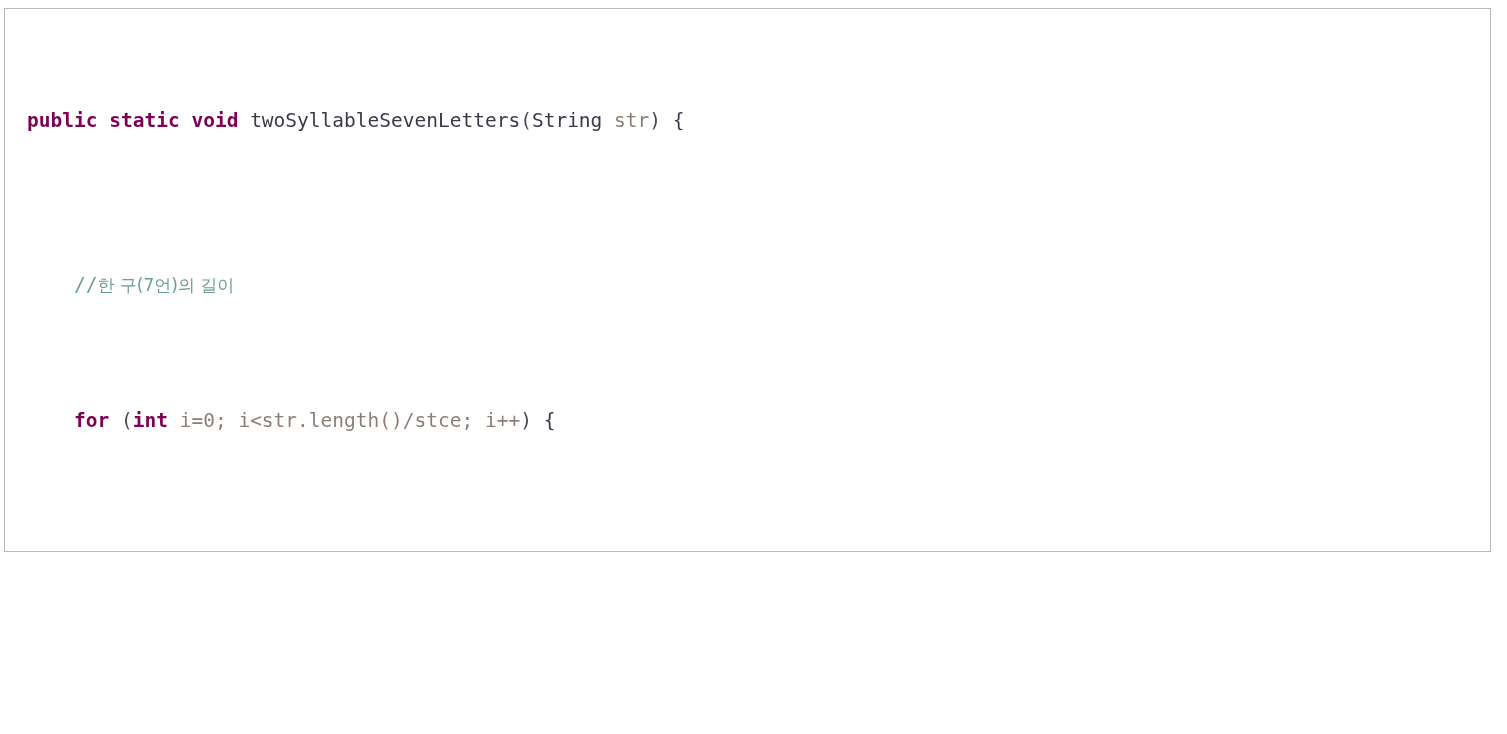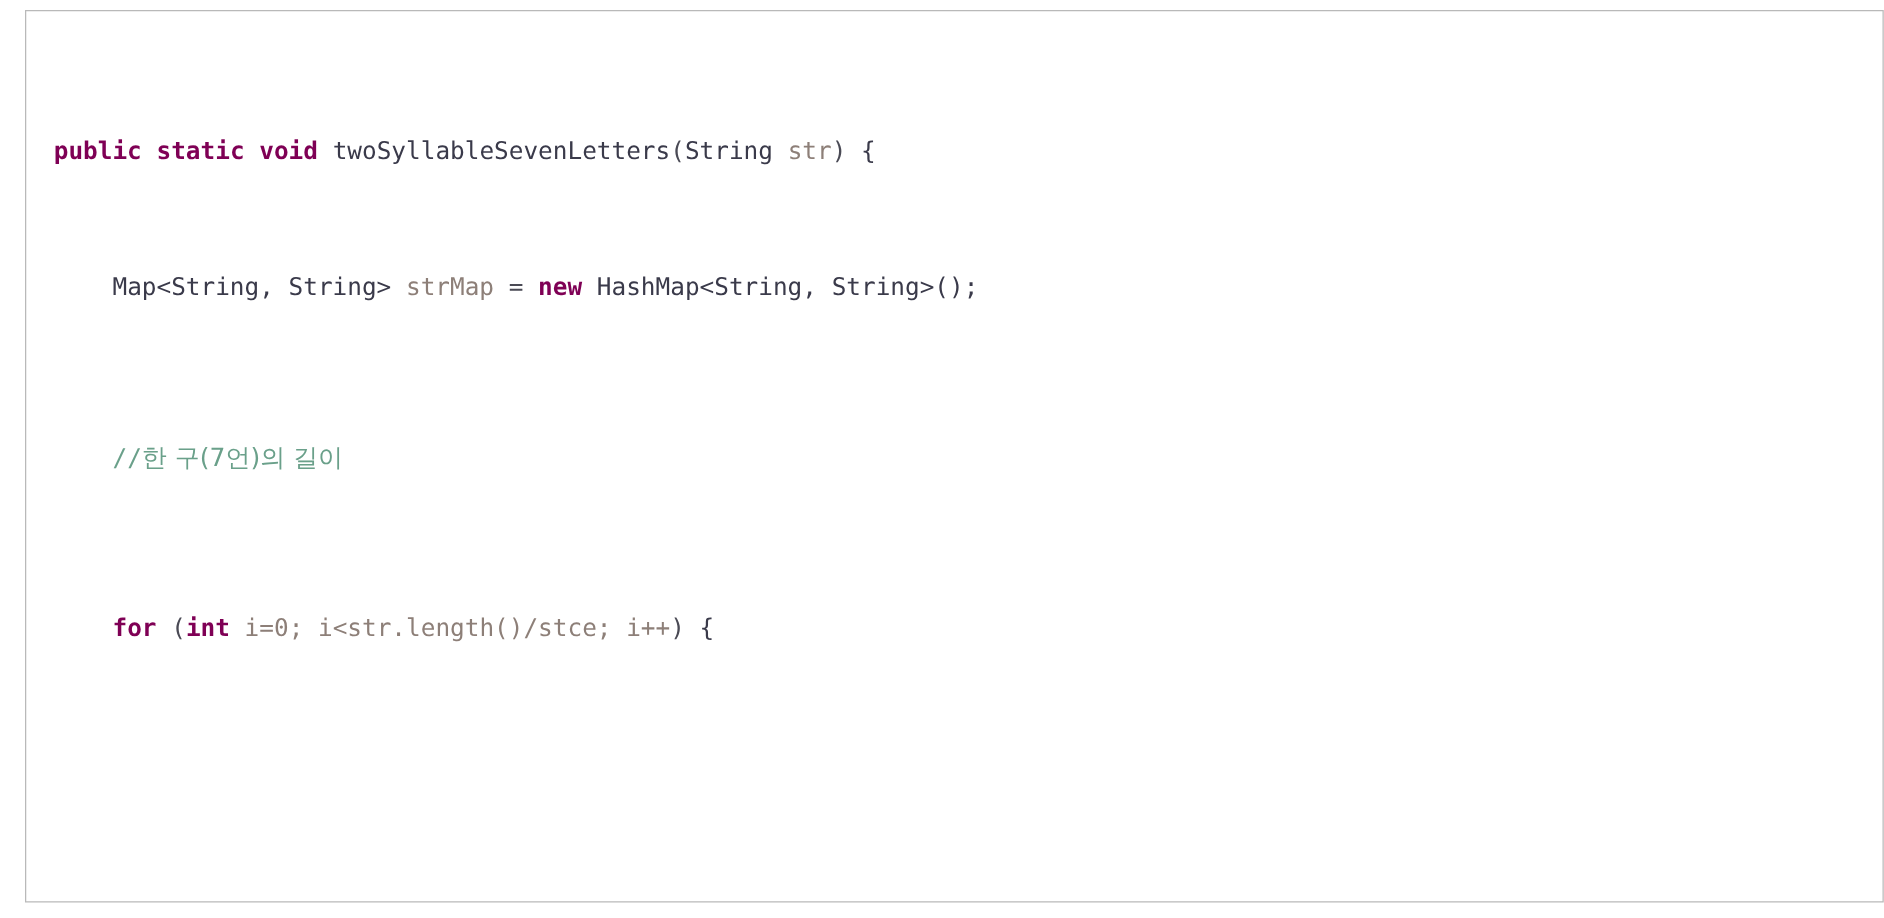--- a/index.html
+++ b/index.html
@@ -7,24 +7,24 @@
     padding: 0;
     background: #ffffff;
   }
   body {
     width: 1507px;
     height: 734px;
     font-family: "DejaVu Sans Mono", "Liberation Mono", monospace;
   }
   #code-frame {
     position: absolute;
-    left: 20px;
+    left: 4px;
     top: 8px;
     width: 1487px;
-    height: 714px;
+    height: 544px;
     box-sizing: border-box;
     border: 1px solid #b9b9b9;
     background: #ffffff;
     overflow: hidden;
   }
   #code-block {
     position: absolute;
     left: 22px;
     top: 16px;
     font-size: 19.5px;
@@ -36,31 +36,30 @@
   .ln { display: block; height: 27.3px; white-space: pre; }
 
   
   .kw   { color: #7f0055; font-weight: bold; }          
   .id   { color: #8d7f78; }                              
   .typ  { color: #3a3a4a; }          
   .cmt  { color: #6aa08a; }                              
   .pun  { color: #4a4a55; }                              
   .num  { color: #6b5a4a; }                              
   .brc  { color: #3a3a4a; }                              
-  .kr   { font-family: "DejaVu Sans", "Liberation Sans", sans-serif; font-size: 20px; }
+  .kr   { font-family: "DejaVu Sans", "Liberation Sans", sans-serif; font-size: 17px; }
 </style>
 </head>
 <body>
 
 <div id="code-frame">
   <div id="code-block">
 
     <span class="ln"><span class="kw">public</span> <span class="kw">static</span> <span class="kw">void</span> <span class="typ">twoSyllableSevenLetters</span><span class="pun">(</span><span class="typ">String</span> <span class="id">str</span><span class="pun">)</span> <span class="brc">{</span></span>
 
-    <span class="ln">    <span class="typ">Map&lt;String, String&gt;</span> <span class="id">strMap</span> <span class="pun">=</span> <span class="kw">new</span> <span class="typ">HashMap&lt;String, String&gt;();</span></span>
 
 
     <span class="ln">    <span class="cmt">//<span class="kr">한 구(7언)의 길이</span></span></span>
 
 
     <span class="ln">    <span class="kw">for</span> <span class="pun">(</span><span class="kw">int</span> <span class="id">i=0; i&lt;str.length()/stce; i++</span><span class="pun">)</span> <span class="brc">{</span></span>
 
     
 
     

